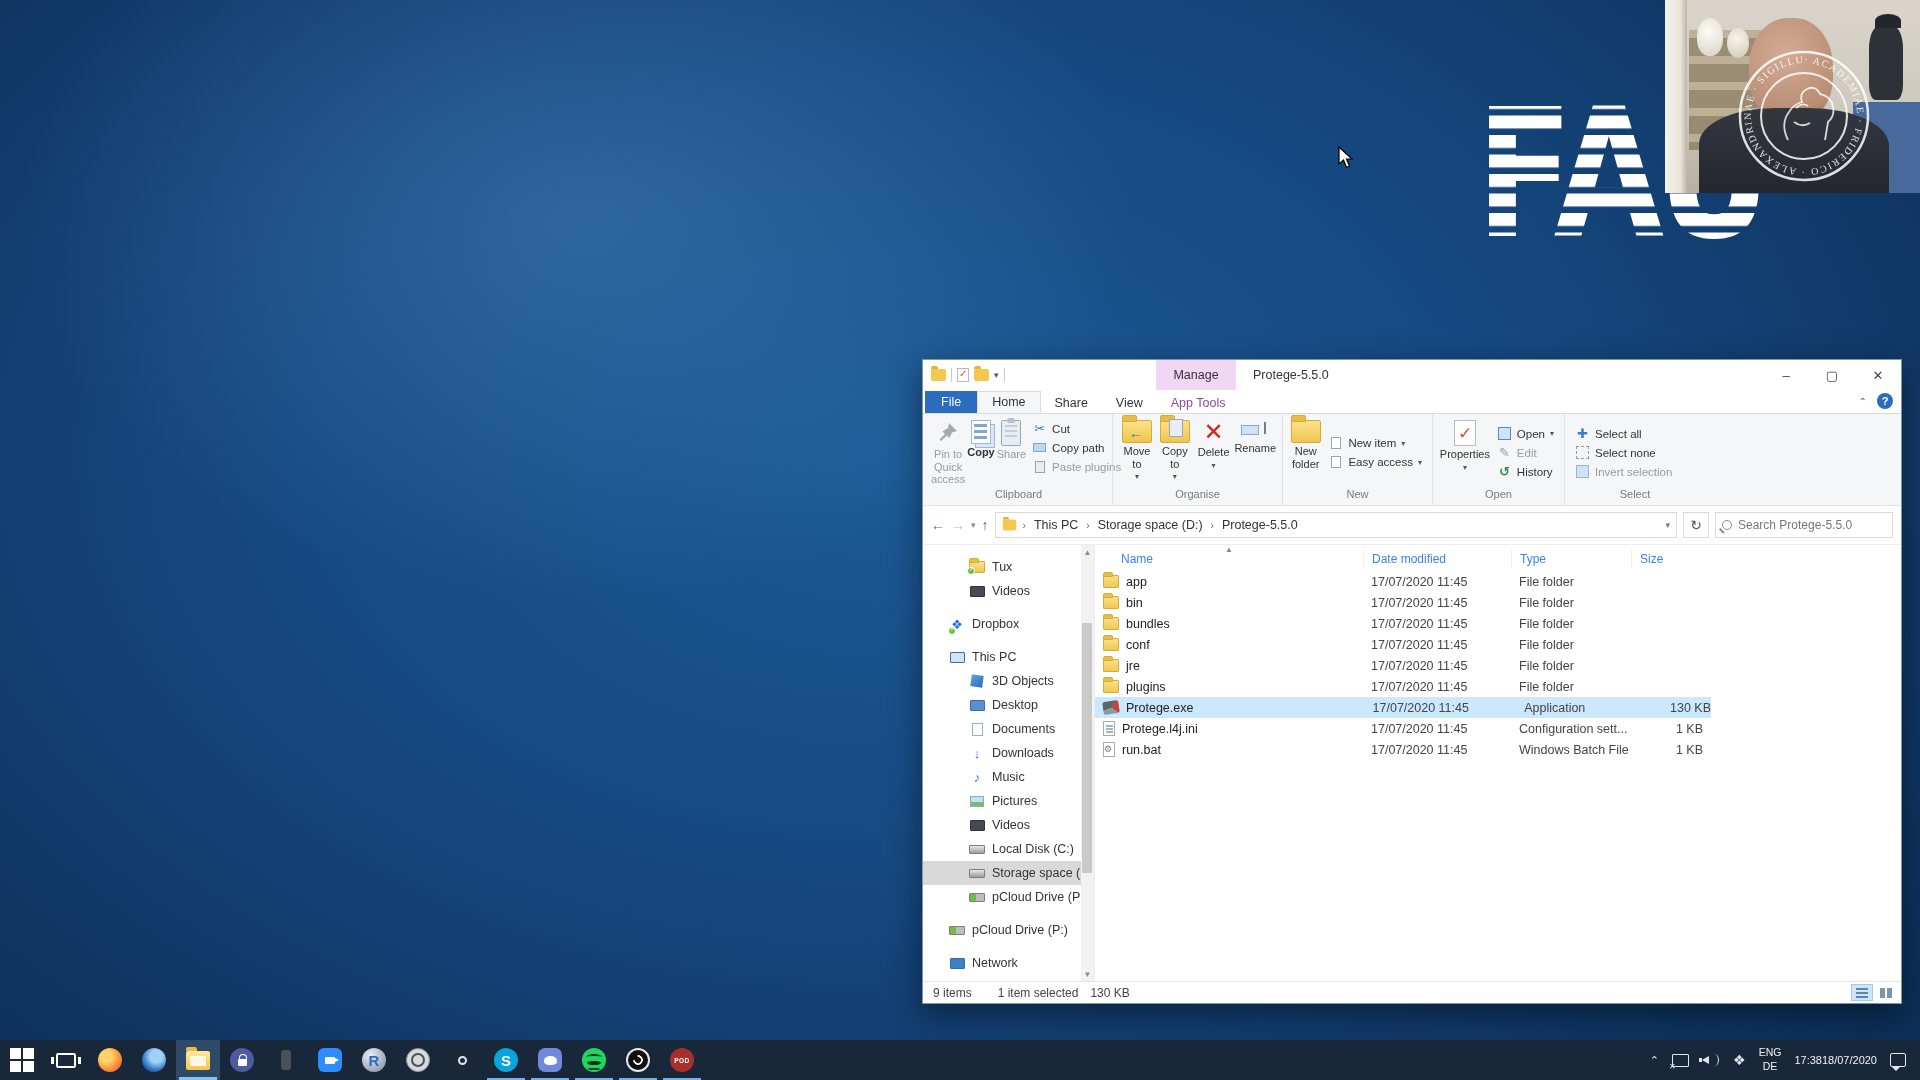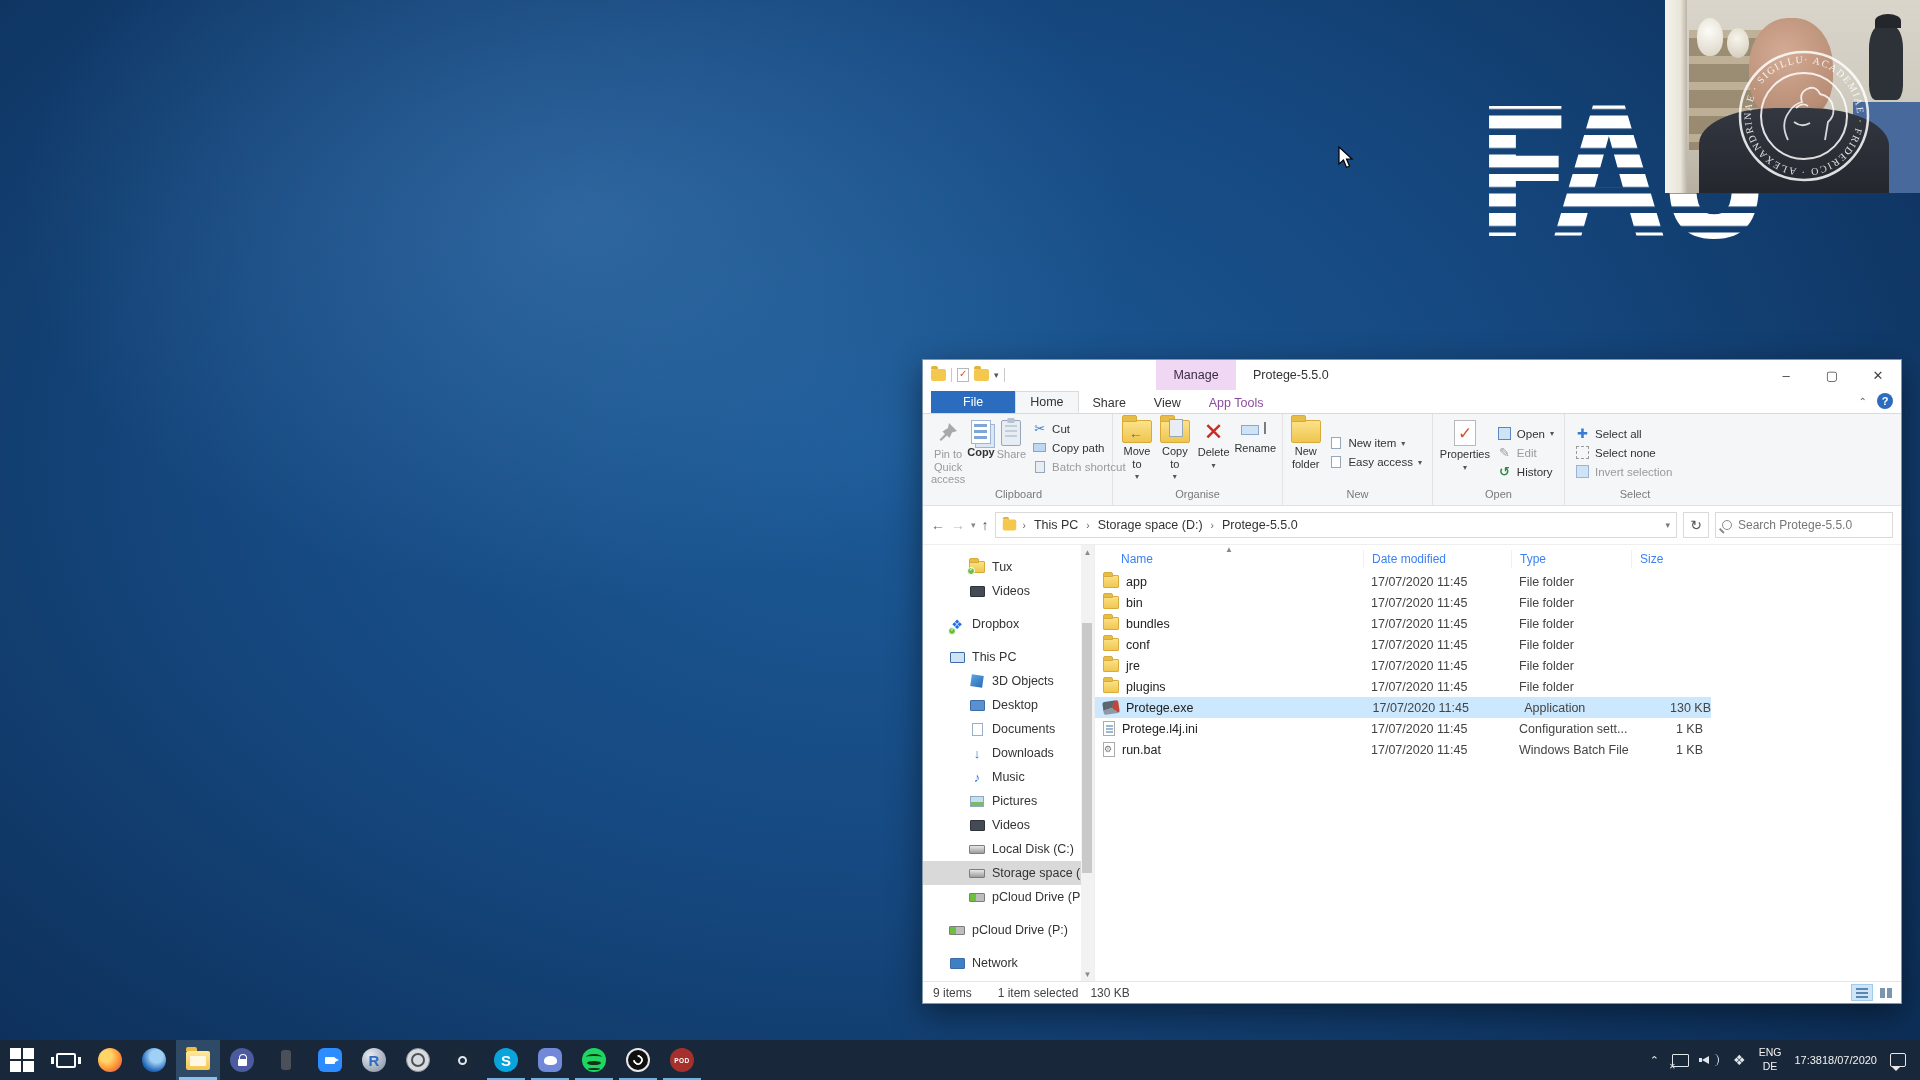--- a/index.html
+++ b/index.html
@@ -53,21 +53,21 @@
   .mini-doc:after { content:"✓"; position:absolute; left:1px; top:-1px; font-size:10px; color:#d9512c; font-weight:bold; }
   .qat-chev { font-size:9px; color:#555; }
   .manage-tab { position:absolute; left:233px; top:0; width:80px; height:30px; background:#f0d7f3; color:#3b2a44;
                 display:flex; align-items:center; justify-content:center; font-size:12.5px; }
   .win-title { position:absolute; left:330px; top:0; height:30px; display:flex; align-items:center; font-size:12.5px; color:#333; }
   .winbtns { position:absolute; right:0; top:0; height:30px; display:flex; }
   .winbtn { width:46px; height:30px; display:flex; align-items:center; justify-content:center; font-size:13px; color:#444; }
 
   .tabrow { height:24px; display:flex; align-items:flex-end; background:#fff; border-bottom:1px solid #dadada; position:relative; }
   .tab { padding:3px 14px; font-size:12.5px; color:#333; }
-  .tab-file { background:#2b6cbf; color:#fff; margin-left:8px; padding:4px 32px; }
+  .tab-file { background:#2b6cbf; color:#fff; margin-left:2px; padding:4px 16px; }
   .tab-active { background:#f5f6f7; border:1px solid #dadada; border-bottom:1px solid #f5f6f7; }
   .tab-apptools { color:#8a4a9e; }
   .ribbon-right { position:absolute; right:8px; top:3px; display:flex; gap:10px; align-items:center; }
   .rb-chev { color:#666; font-size:10px; }
   .rb-help { width:16px; height:16px; border-radius:50%; background:#2b6cbf; color:#fff; font-size:11px; font-weight:bold;
              display:flex; align-items:center; justify-content:center; }
 
   .ribbon { height:92px; background:#f5f6f7; border-bottom:1px solid #e1e1e1; display:flex; padding-left:2px; }
   .rgroup { display:flex; flex-direction:column; border-right:1px solid #e3e3e3; padding:0 2px; }
   .rbody { flex:1; display:flex; align-items:stretch; padding:3px 4px 0 4px; gap:2px; }
@@ -316,21 +316,21 @@
             <div class="smallbtn">
               <span class="g14">
                   <span style="width:13px;height:9px;background:#bcd8f2;border:1px solid #7ea7d8"></span>
                 </span>
               <span>Copy path</span>
             </div>
             <div class="smallbtn dim">
               <span class="g14">
                   <span style="width:10px;height:12px;background:#e8edf3;border:1px solid #98a7b8"></span>
                 </span>
-              <span class="dim">Batch shortcut</span>
+              <span class="dim">Paste plugins</span>
             </div>
           </div>
         </div>
         <div class="rlabel">Clipboard</div>
       </div>
 
       <div class="rgroup" style="width:170px">
         <div class="rbody">
           <div class="bigbtn" style="width:42px">
             <span class="ic folder26">

